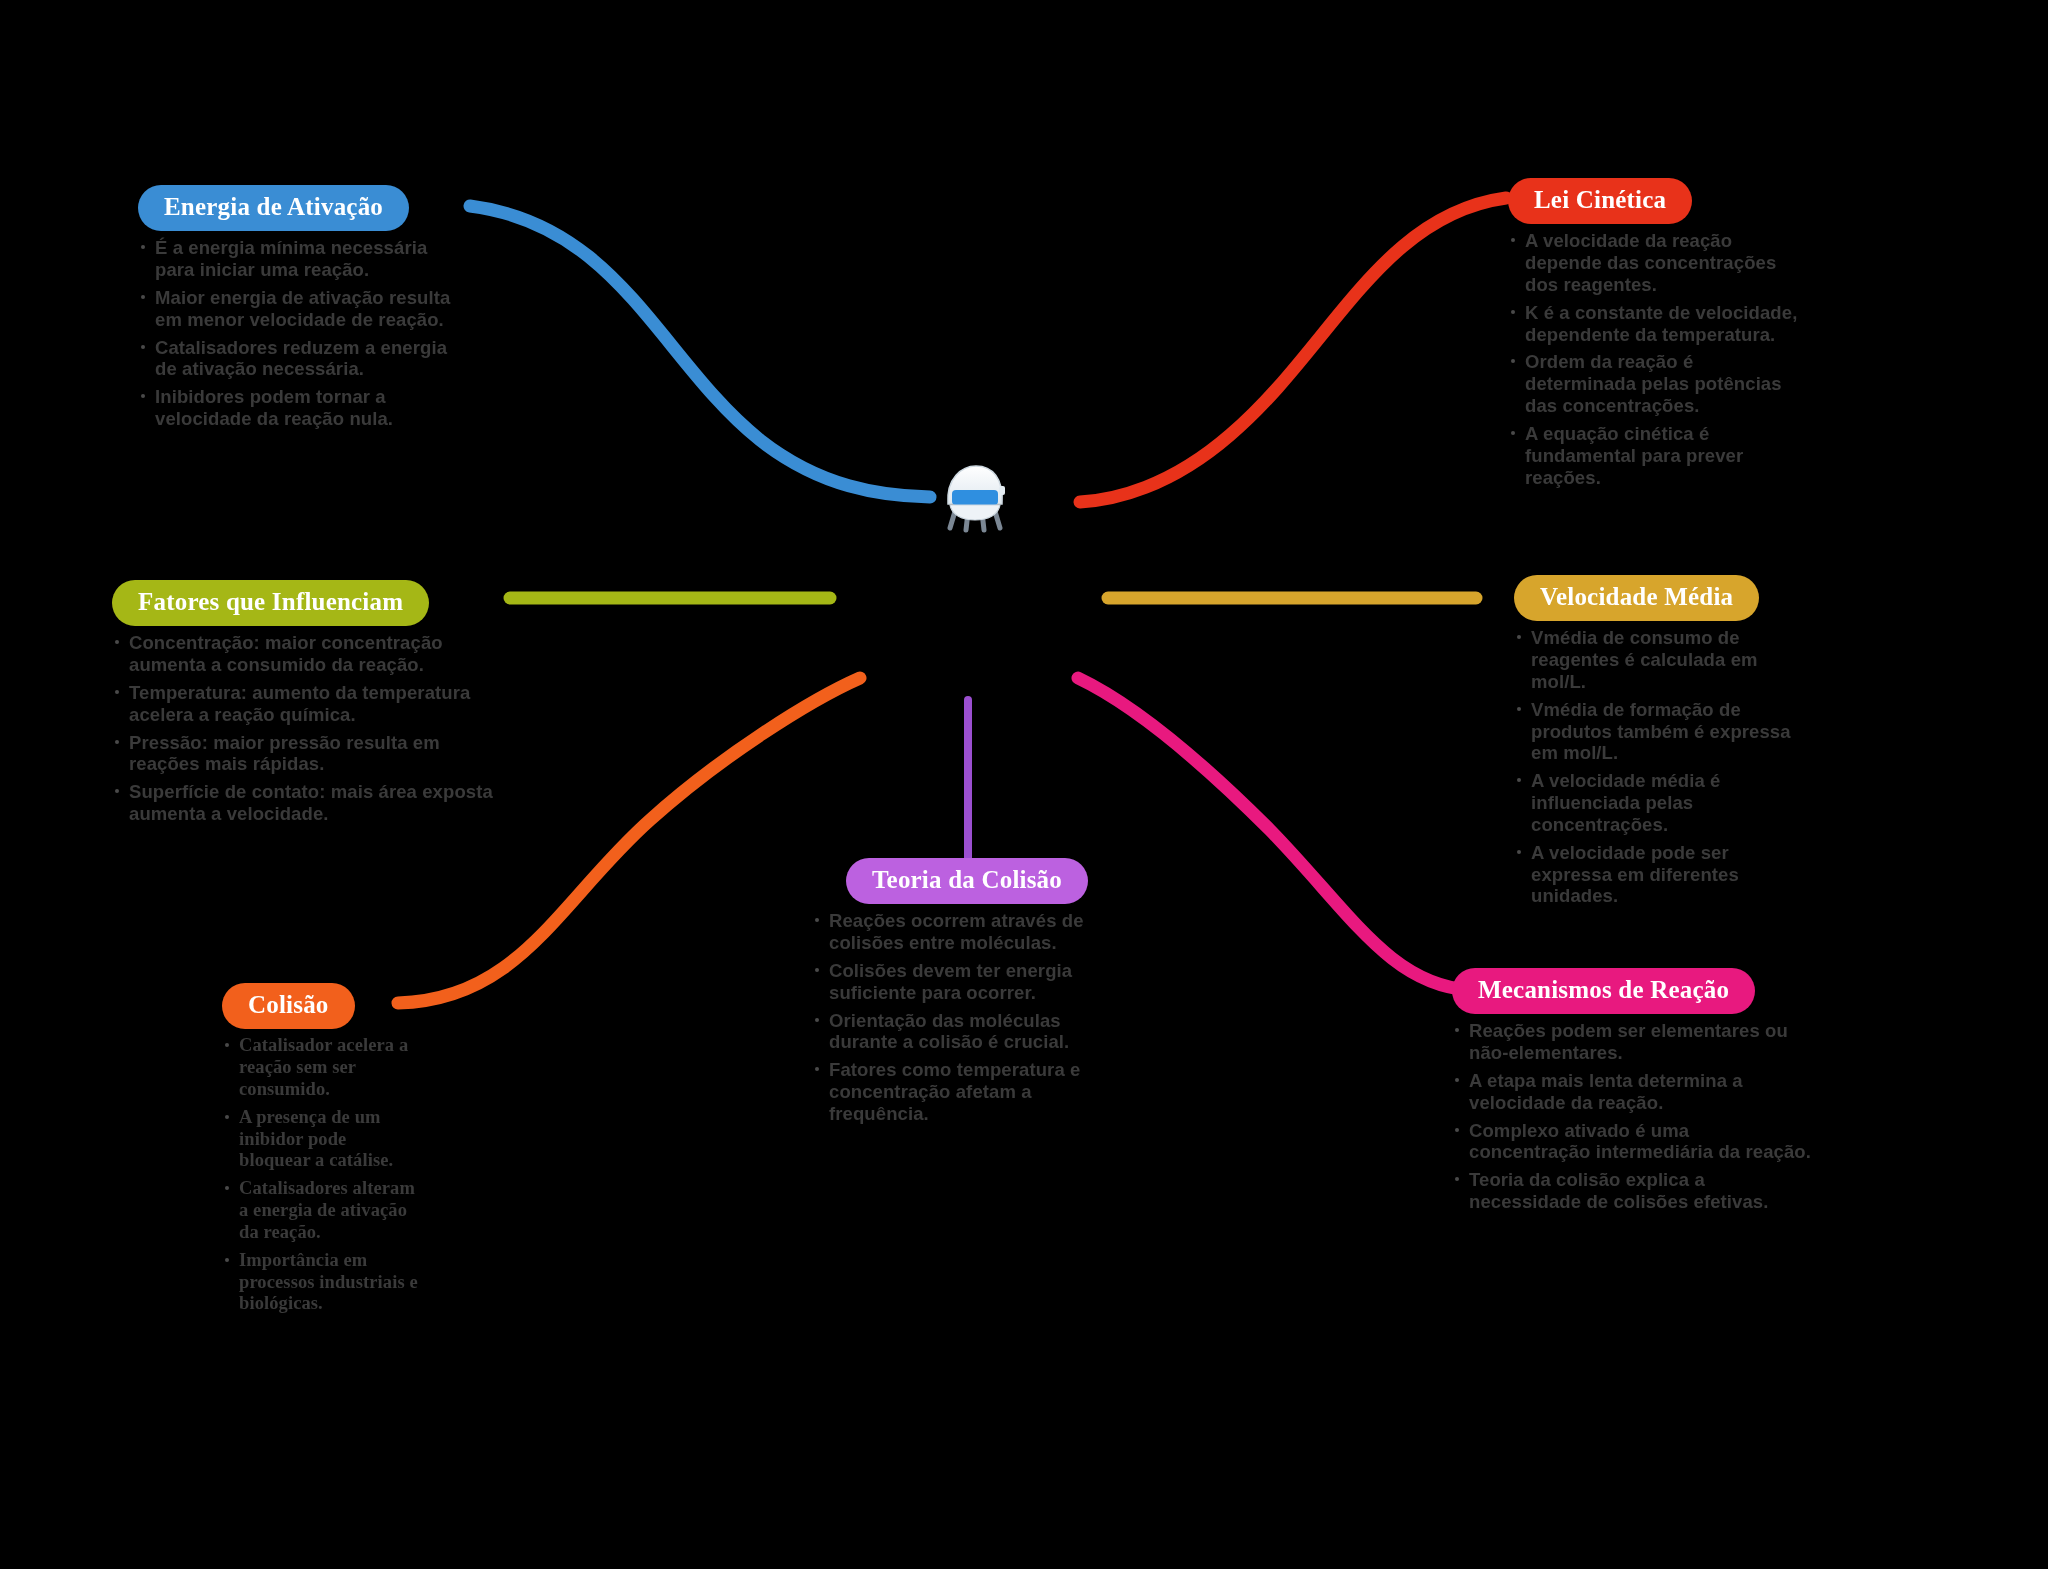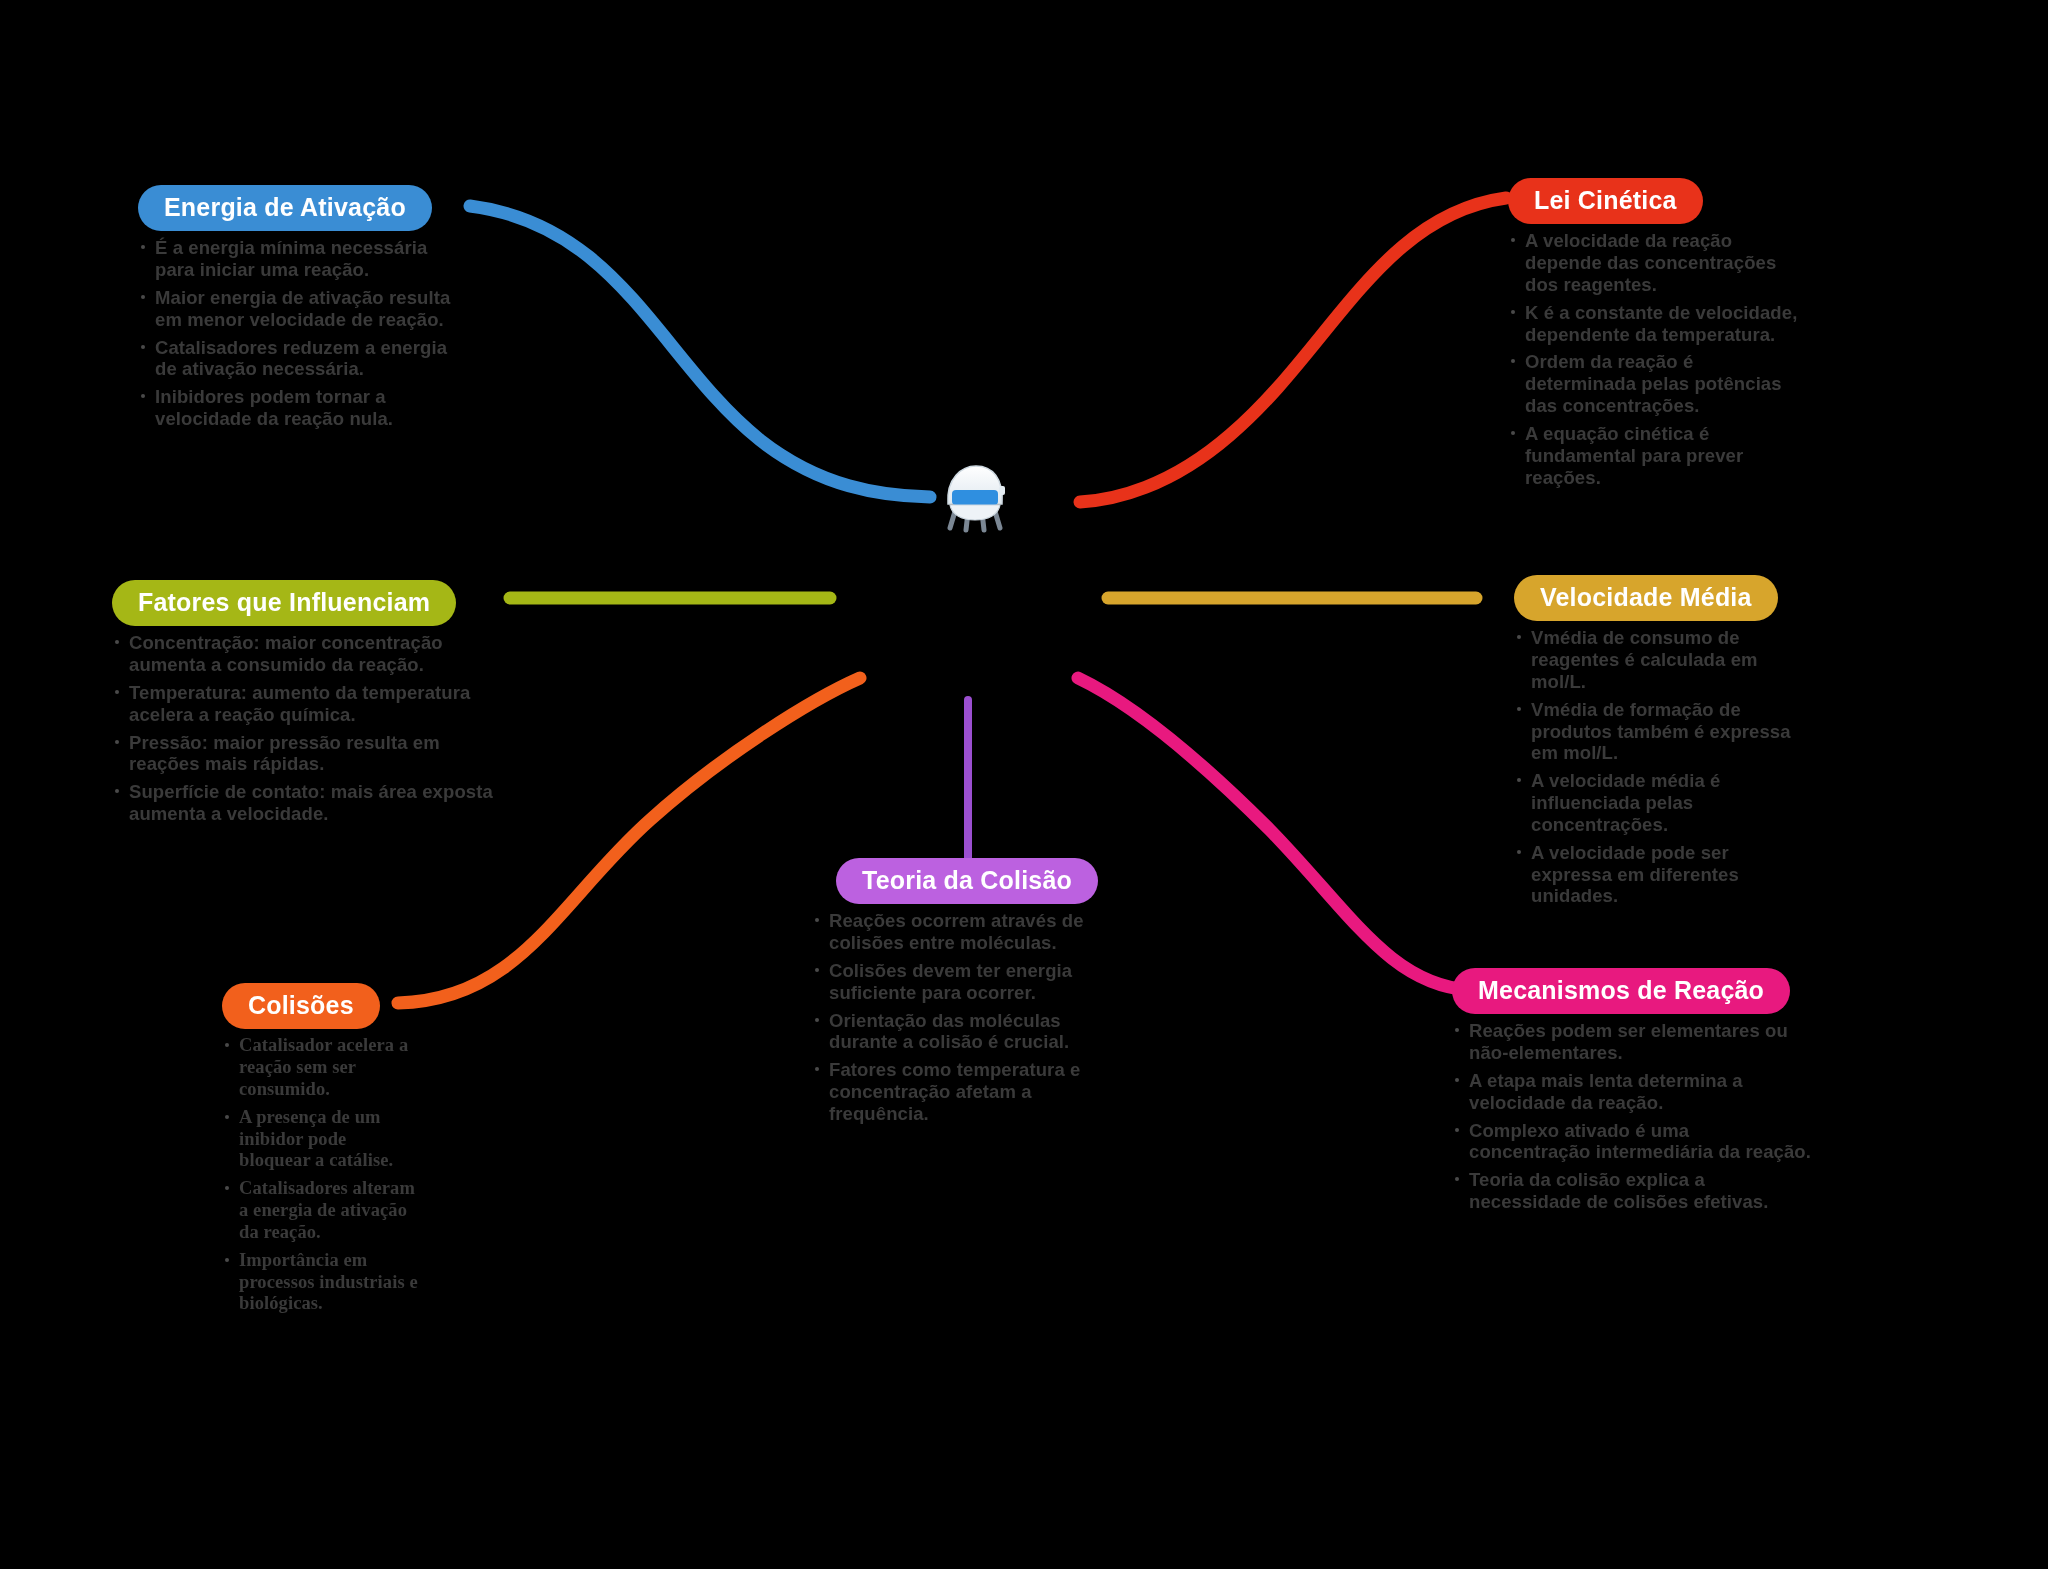--- a/index.html
+++ b/index.html
@@ -44,20 +44,21 @@
     color: #ffffff;
     font-weight: 700;
     font-size: 25px;
     letter-spacing: 0.2px;
     padding: 9px 26px 11px 26px;
     white-space: nowrap;
     line-height: 1.05;
   }
   .pill-wrap {
     display: flex;
+    font-family: Liberation Serif, serif;
   }
   .pill-wrap.left  { justify-content: flex-start; }
   .pill-wrap.right { justify-content: flex-start; align-items: flex-end; }
   .pill-wrap.center{ justify-content: center; }
   ul.bullets {
     list-style: none;
     margin: 6px 0 0 0;
     padding: 0;
   }
   ul.bullets li {
@@ -183,21 +184,21 @@
     <ul class="bullets">
       <li>Vmédia de consumo de reagentes é calculada em mol/L.</li>
       <li>Vmédia de formação de produtos também é expressa em mol/L.</li>
       <li>A velocidade média é influenciada pelas concentrações.</li>
       <li>A velocidade pode ser expressa em diferentes unidades.</li>
     </ul>
   </div>
 
   <div class="branch" id="b-catalise">
     <div class="pill-wrap left">
-      <div class="pill" style="background:#f2601c">Colisões</div>
+      <div class="pill" style="background:#f2601c">Colisão</div>
     </div>
     <ul class="bullets">
       <li>Catalisador acelera a reação sem ser consumido.</li>
       <li>A presença de um inibidor pode bloquear a catálise.</li>
       <li>Catalisadores alteram a energia de ativação da reação.</li>
       <li>Importância em processos industriais e biológicas.</li>
     </ul>
   </div>
 
   <div class="branch" id="b-colisao">

